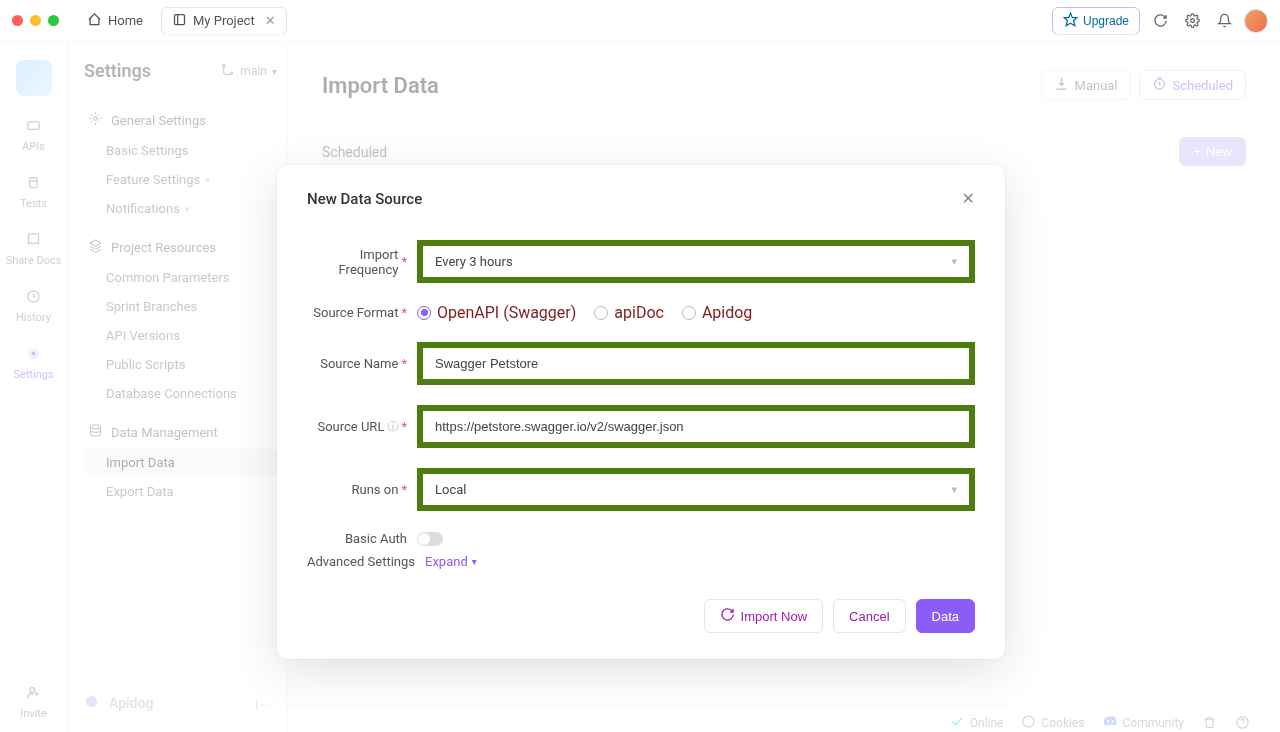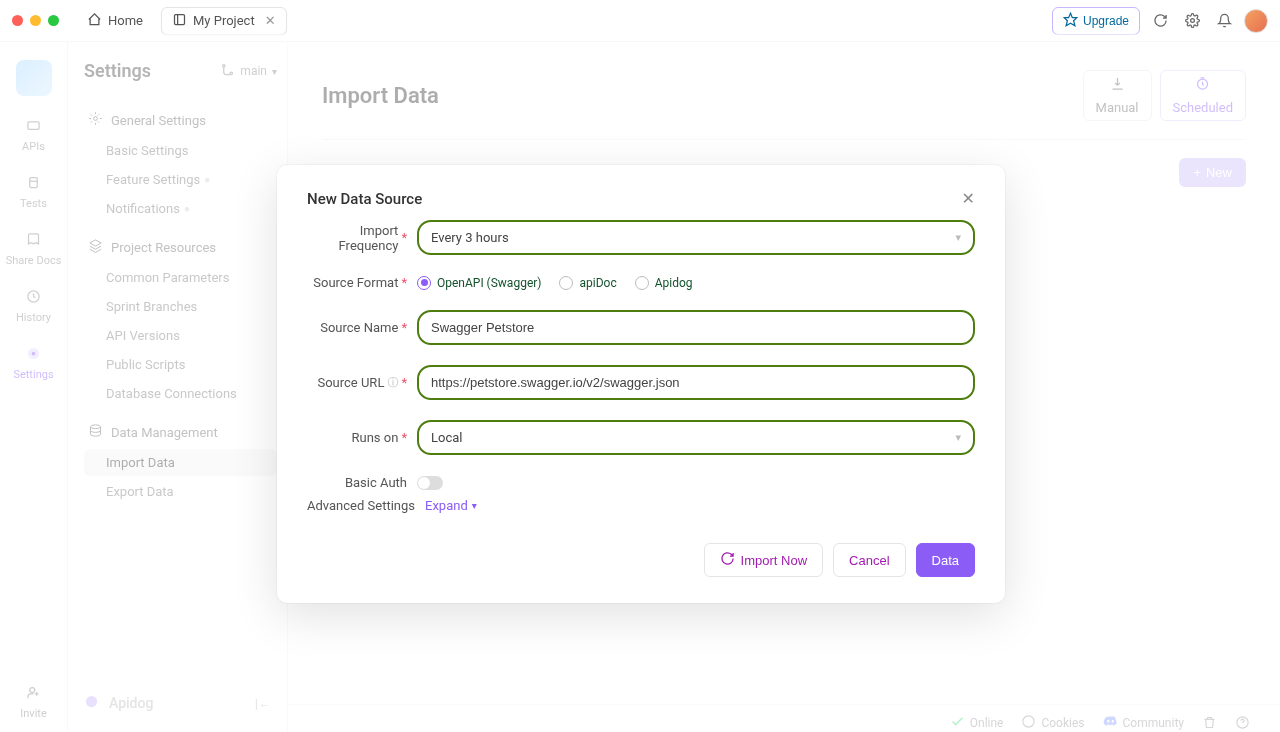--- a/index.html
+++ b/index.html
@@ -35,46 +35,46 @@
 .side-group-head { display: flex; align-items: center; gap: 8px; color: #666; padding: 6px 4px; font-size: 13px; }
 .side-item { padding: 6px 6px 6px 22px; color: #777; font-size: 13px; border-radius: 6px; cursor: pointer; display: flex; align-items: center; gap: 4px; }
 .side-item.active { background: #f2f3f5; color: #333; }
 .side-dot { color: #ccc; font-size: 10px; }
 .sidebar-footer { margin-top: auto; display: flex; align-items: center; justify-content: center; gap: 10px; color: #bbb; padding: 10px 0 18px; }
 
 .content { flex: 1; display: flex; flex-direction: column; padding: 28px 34px 0; position: relative; }
 .page-head { display: flex; align-items: center; justify-content: space-between; margin-bottom: 18px; }
 .page-title { font-size: 22px; font-weight: 600; color: #333; }
 .head-tabs { display: flex; gap: 8px; }
-.head-tab { display: flex; align-items: center; gap: 6px; padding: 5px 12px; border: 1px solid #e5e5e5; border-radius: 6px; color: #666; background: #fff; font-size: 13px; cursor: pointer; flex-direction: column; }
+.head-tab { display: flex; align-items: center; gap: 6px; padding: 5px 12px; border: 1px solid #e5e5e5; border-radius: 6px; color: #666; background: #fff; font-size: 13px; cursor: pointer; }
 .head-tab.active { border-color: #dcd3ff; color: #8b5cf6; }
 .page-divider { height: 1px; background: #f0f0f0; margin-bottom: 18px; }
 .section-row { display: flex; align-items: center; justify-content: space-between; }
 .section-label { color: #666; font-size: 14px; }
 .new-btn { display: flex; align-items: center; gap: 5px; background: #b6a4f6; color: #fff; border: none; padding: 7px 14px; border-radius: 6px; font-size: 13px; cursor: pointer; opacity: 0.7; }
 
 .status-bar { position: absolute; bottom: 0; right: 0; left: 0; height: 36px; display: flex; align-items: center; justify-content: flex-end; gap: 18px; padding: 0 30px; color: #999; font-size: 12px; border-top: 1px solid #f3f3f3; background: #fff; }
 .status-item { display: flex; align-items: center; gap: 5px; }
 
 
 .backdrop { position: absolute; inset: 34px 0 0 0; background: rgba(255,255,255,0.6); }
 .modal { position: absolute; left: 277px; top: 165px; width: 728px; background: #fff; border-radius: 10px; box-shadow: 0 12px 48px rgba(0,0,0,0.12), 0 0 0 1px rgba(0,0,0,0.03); padding: 24px 30px 26px; }
-.modal-head { display: flex; align-items: center; justify-content: space-between; margin-bottom: 12px; }
+.modal-head { display: flex; align-items: center; justify-content: space-between; margin-bottom: 32px; }
 .modal-title { font-size: 15px; font-weight: 500; color: #333; }
 .modal-close { color: #888; cursor: pointer; font-size: 16px; }
 .form-row { display: flex; align-items: center; gap: 10px; margin-bottom: 20px; }
 .form-label { width: 100px; text-align: right; color: #555; font-size: 13px; display: flex; justify-content: flex-end; align-items: center; gap: 3px; }
 .req { color: #f0506e; }
 .info-ico { color: #bbb; font-size: 11px; }
 .form-control { flex: 1; }
-.select-box, .text-input { width: 100%; border: 2px solid #4d7c0f; border-radius: 14px; padding: 8px 12px; font-size: 13px; color: #444; background: #fff; display: flex; align-items: center; justify-content: space-between; }
+.select-box, .text-input { width: 100%; border: 6px solid #4d7c0f; border-radius: 0; padding: 8px 12px; font-size: 13px; color: #444; background: #fff; display: flex; align-items: center; justify-content: space-between; }
 .text-input { outline: none; }
 .chevron { color: #bbb; font-size: 11px; }
 .radio-group { display: flex; gap: 18px; align-items: center; }
-.radio-opt { display: flex; align-items: center; gap: 6px; color: #14532d; cursor: pointer; font-size: 12px; }
+.radio-opt { display: flex; align-items: center; gap: 6px; color: #7f1d1d; cursor: pointer; font-size: 16px; }
 .radio { width: 14px; height: 14px; border-radius: 50%; border: 1.5px solid #bbb; display: flex; align-items: center; justify-content: center; }
 .radio.checked { border-color: #8b5cf6; }
 .radio.checked::after { content: ""; width: 7px; height: 7px; border-radius: 50%; background: #8b5cf6; }
 .toggle { width: 26px; height: 14px; border-radius: 10px; background: #ddd; position: relative; cursor: pointer; }
 .toggle::after { content: ""; position: absolute; left: 1px; top: 1px; width: 12px; height: 12px; border-radius: 50%; background: #fff; }
 .adv-row { display: flex; align-items: flex-start; gap: 10px; margin-top: 6px; }
 .adv-label { color: #555; font-size: 13px; }
 .expand-link { color: #8b5cf6; font-size: 13px; display: flex; align-items: center; gap: 4px; cursor: pointer; }
 .modal-footer { display: flex; justify-content: flex-end; gap: 10px; margin-top: 30px; }
 .btn { padding: 7px 15px; border-radius: 6px; font-size: 13px; cursor: pointer; border: 1px solid #e5e5e5; background: #fff; color: #a21caf; display: flex; align-items: center; gap: 6px; }

